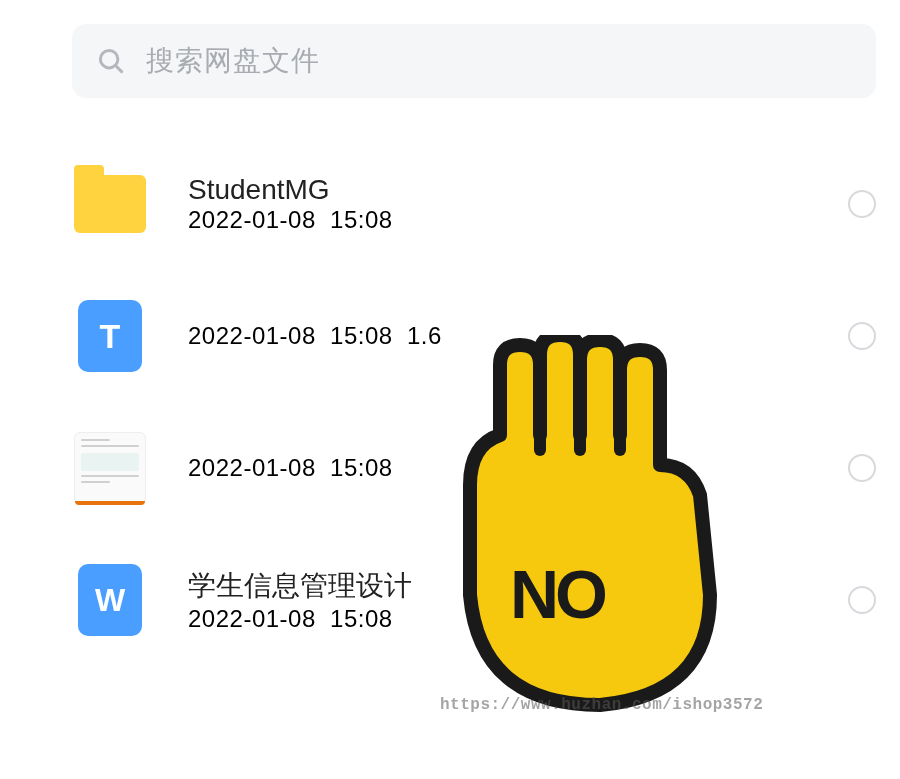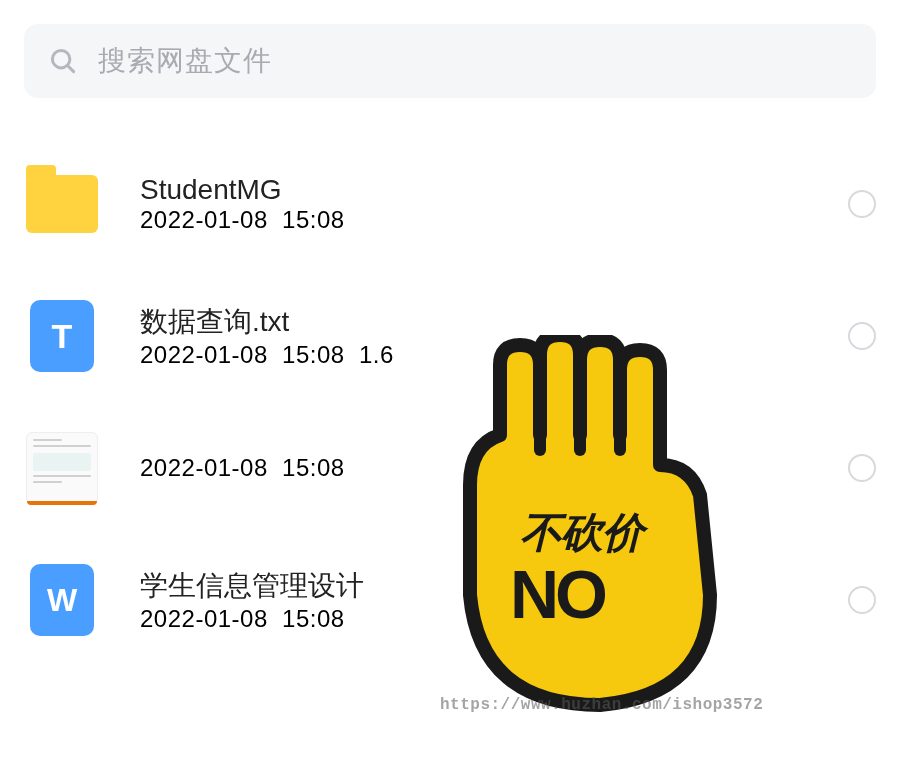--- a/index.html
+++ b/index.html
@@ -6,20 +6,21 @@
 body {
   font-family: -apple-system, BlinkMacSystemFont, "Segoe UI", "PingFang SC", "Microsoft YaHei", sans-serif;
   background: #ffffff;
   width: 900px;
   height: 779px;
   overflow: hidden;
   position: relative;
 }
 .container {
   padding: 24px 24px 0 24px;
+  margin-left: 48px;
 }
 .search-bar {
   display: flex;
   align-items: center;
   background: #f5f6f7;
   border-radius: 14px;
   padding: 18px 24px;
   margin-bottom: 40px;
 }
 .search-icon {
@@ -215,21 +216,20 @@
         </div>
       </div>
       <div class="select-circle"></div>
     </div>
 
     <div class="file-row">
       <div class="file-icon">
           <div class="txt-shape">T</div>
         </div>
       <div class="file-meta">
-        <div class="file-name">数据查询.txt</div>
         <div class="file-sub">
           <span>2022-01-08</span>&nbsp;&nbsp;<span>15:08</span>&nbsp;&nbsp;<span>1.6</span>
         </div>
       </div>
       <div class="select-circle"></div>
     </div>
 
     <div class="file-row">
       <div class="file-icon">
         <div class="doc-thumb">
@@ -274,17 +274,16 @@
              Q 260 130 270 160
              L 280 260
              Q 280 360 170 370
              Q 50 370 40 260
              L 40 150
              Q 40 110 70 100 Z" fill="#f6c90e" stroke="#1a1a1a" stroke-width="14" stroke-linejoin="round"></path>
     <line x1="110" y1="35" x2="110" y2="115" stroke="#1a1a1a" stroke-width="12" stroke-linecap="round"></line>
     <line x1="150" y1="30" x2="150" y2="115" stroke="#1a1a1a" stroke-width="12" stroke-linecap="round"></line>
     <line x1="190" y1="40" x2="190" y2="115" stroke="#1a1a1a" stroke-width="12" stroke-linecap="round"></line>
   </svg>
-  <div class="sticker-text-cn">不砍价</div>
   <div class="sticker-text-en">NO</div>
 </div>
 
 <div class="watermark">https://www.huzhan.com/ishop3572</div>
 
 </body></html>

